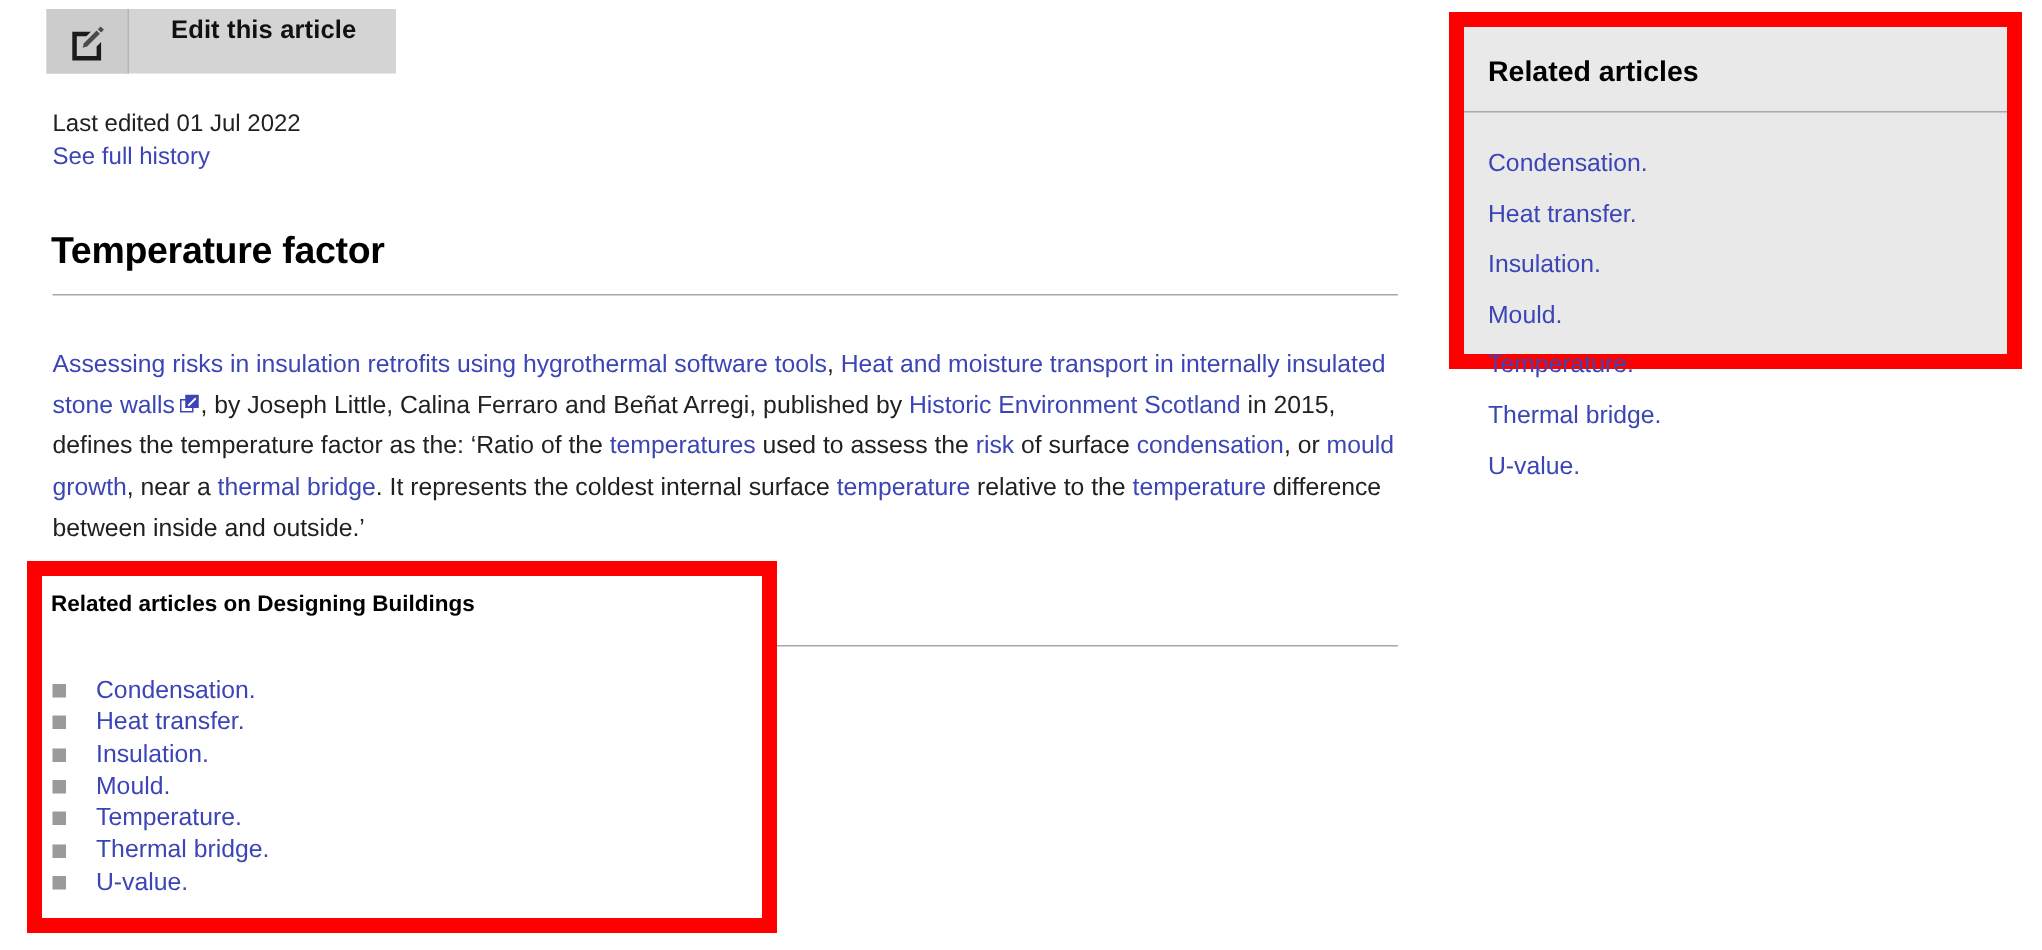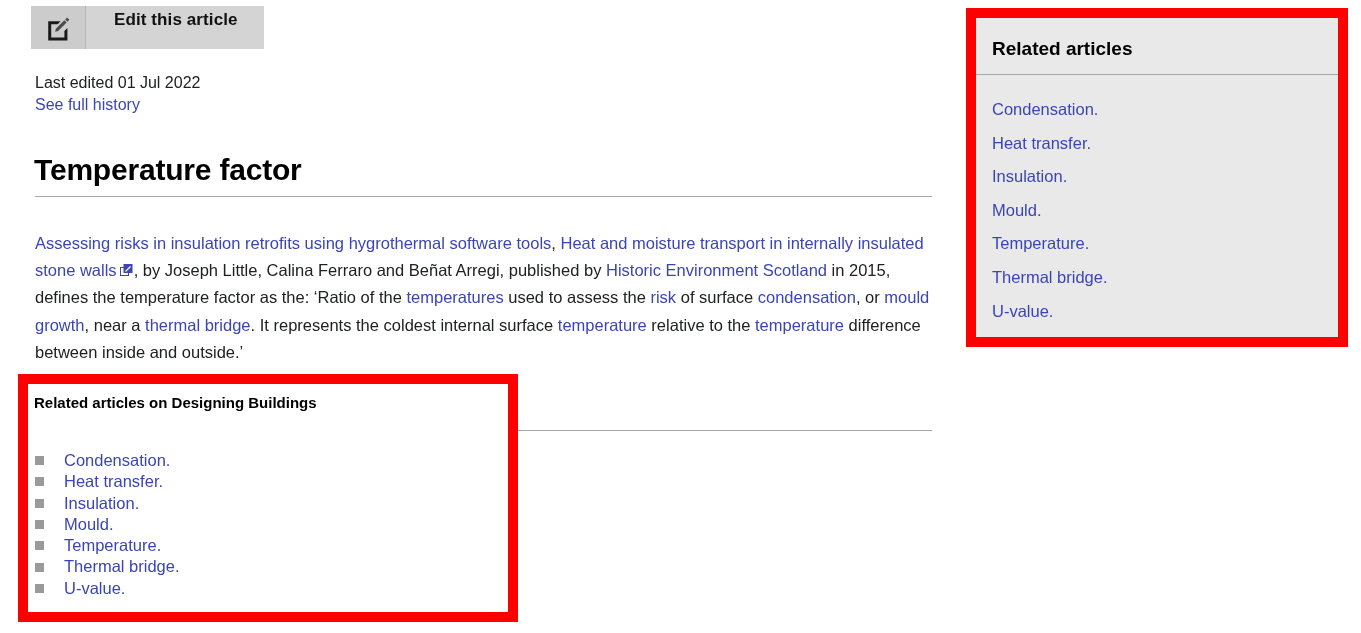--- a/index.html
+++ b/index.html
@@ -63,21 +63,21 @@
   }
   .meta .last-edited { color: #202122; }
   .meta .history { display: block; }
 
   
   .article-title {
     position: absolute;
     left: 34px;
     top: 153px;
     margin: 0;
-    font-size: 30px;
+    font-size: 25px;
     font-weight: bold;
     color: #000000;
     letter-spacing: -0.2px;
   }
   .title-rule {
     position: absolute;
     left: 35px;
     top: 196px;
     width: 897px;
     height: 1px;
@@ -153,21 +153,21 @@
     margin-right: 20px;
     flex: 0 0 auto;
   }
 
   
   .related-panel-wrap {
     position: absolute;
     left: 966px;
     top: 8px;
     width: 382px;
-    height: 339px;
+    height: 238px;
     border: 10px solid #fe0000;
     box-sizing: border-box;
     background: #e9e9e9;
   }
   .related-panel-inner {
     position: absolute;
     left: 0;
     top: 0;
     right: 0;
     bottom: 0;

